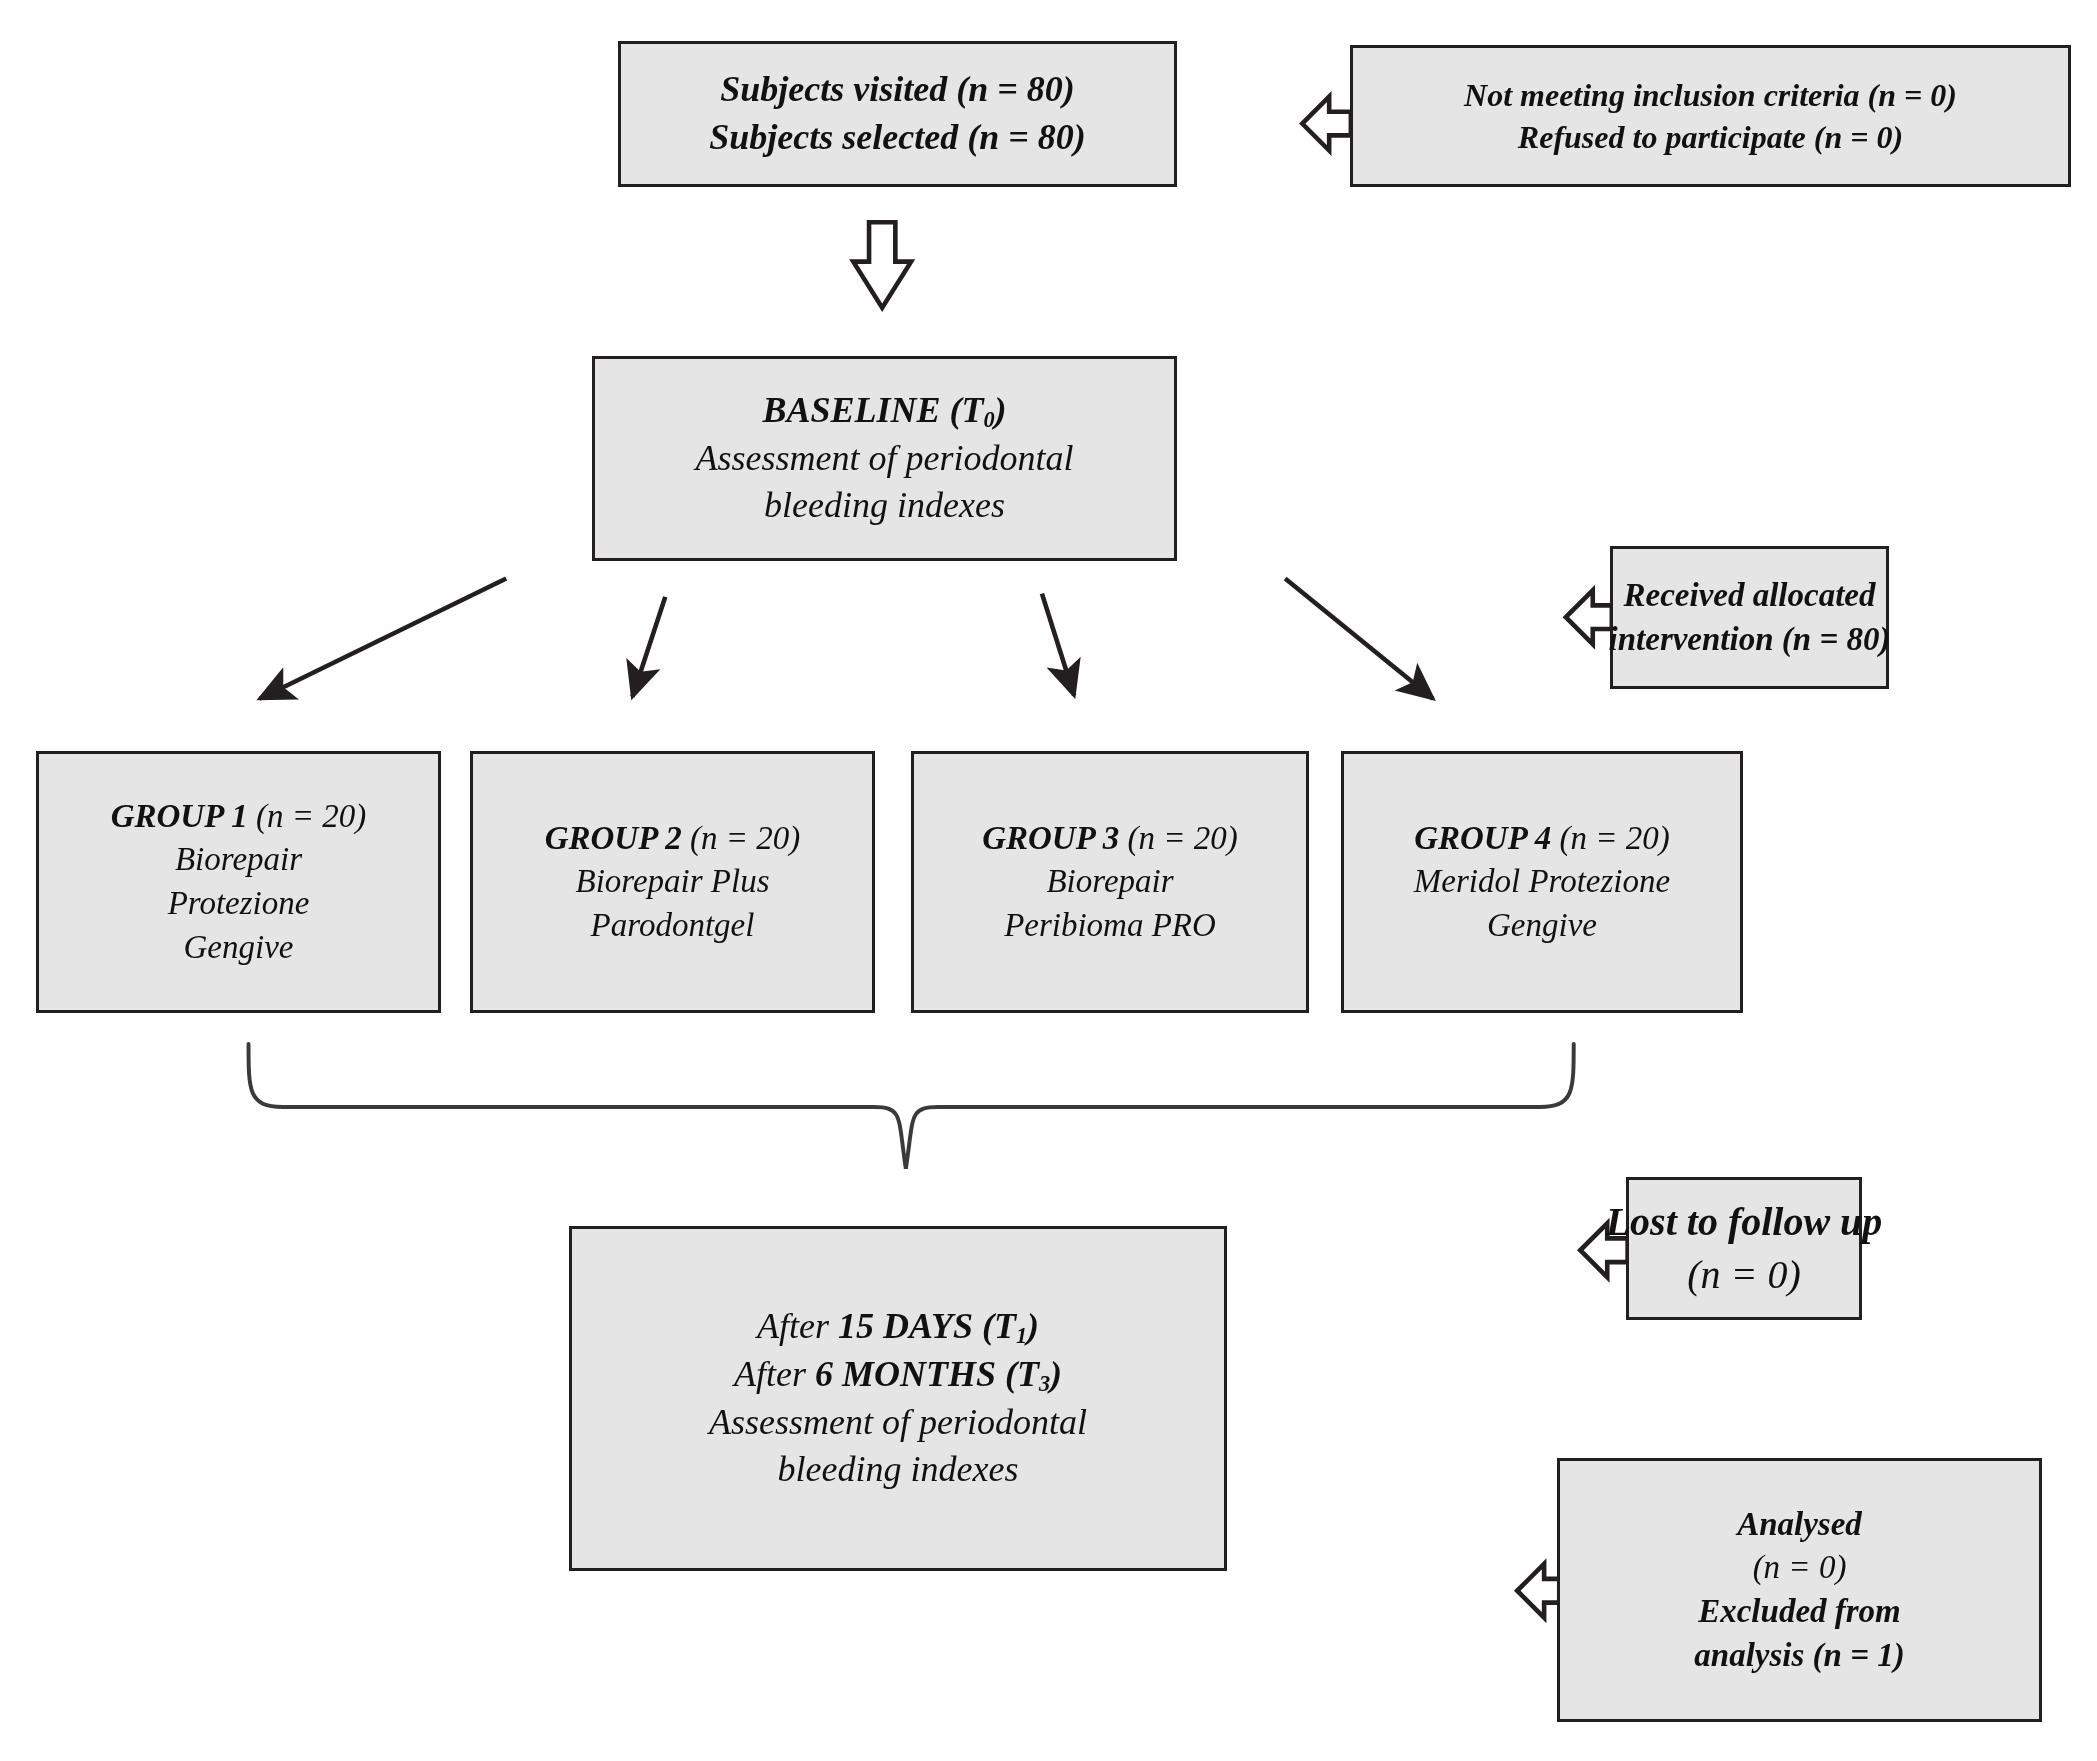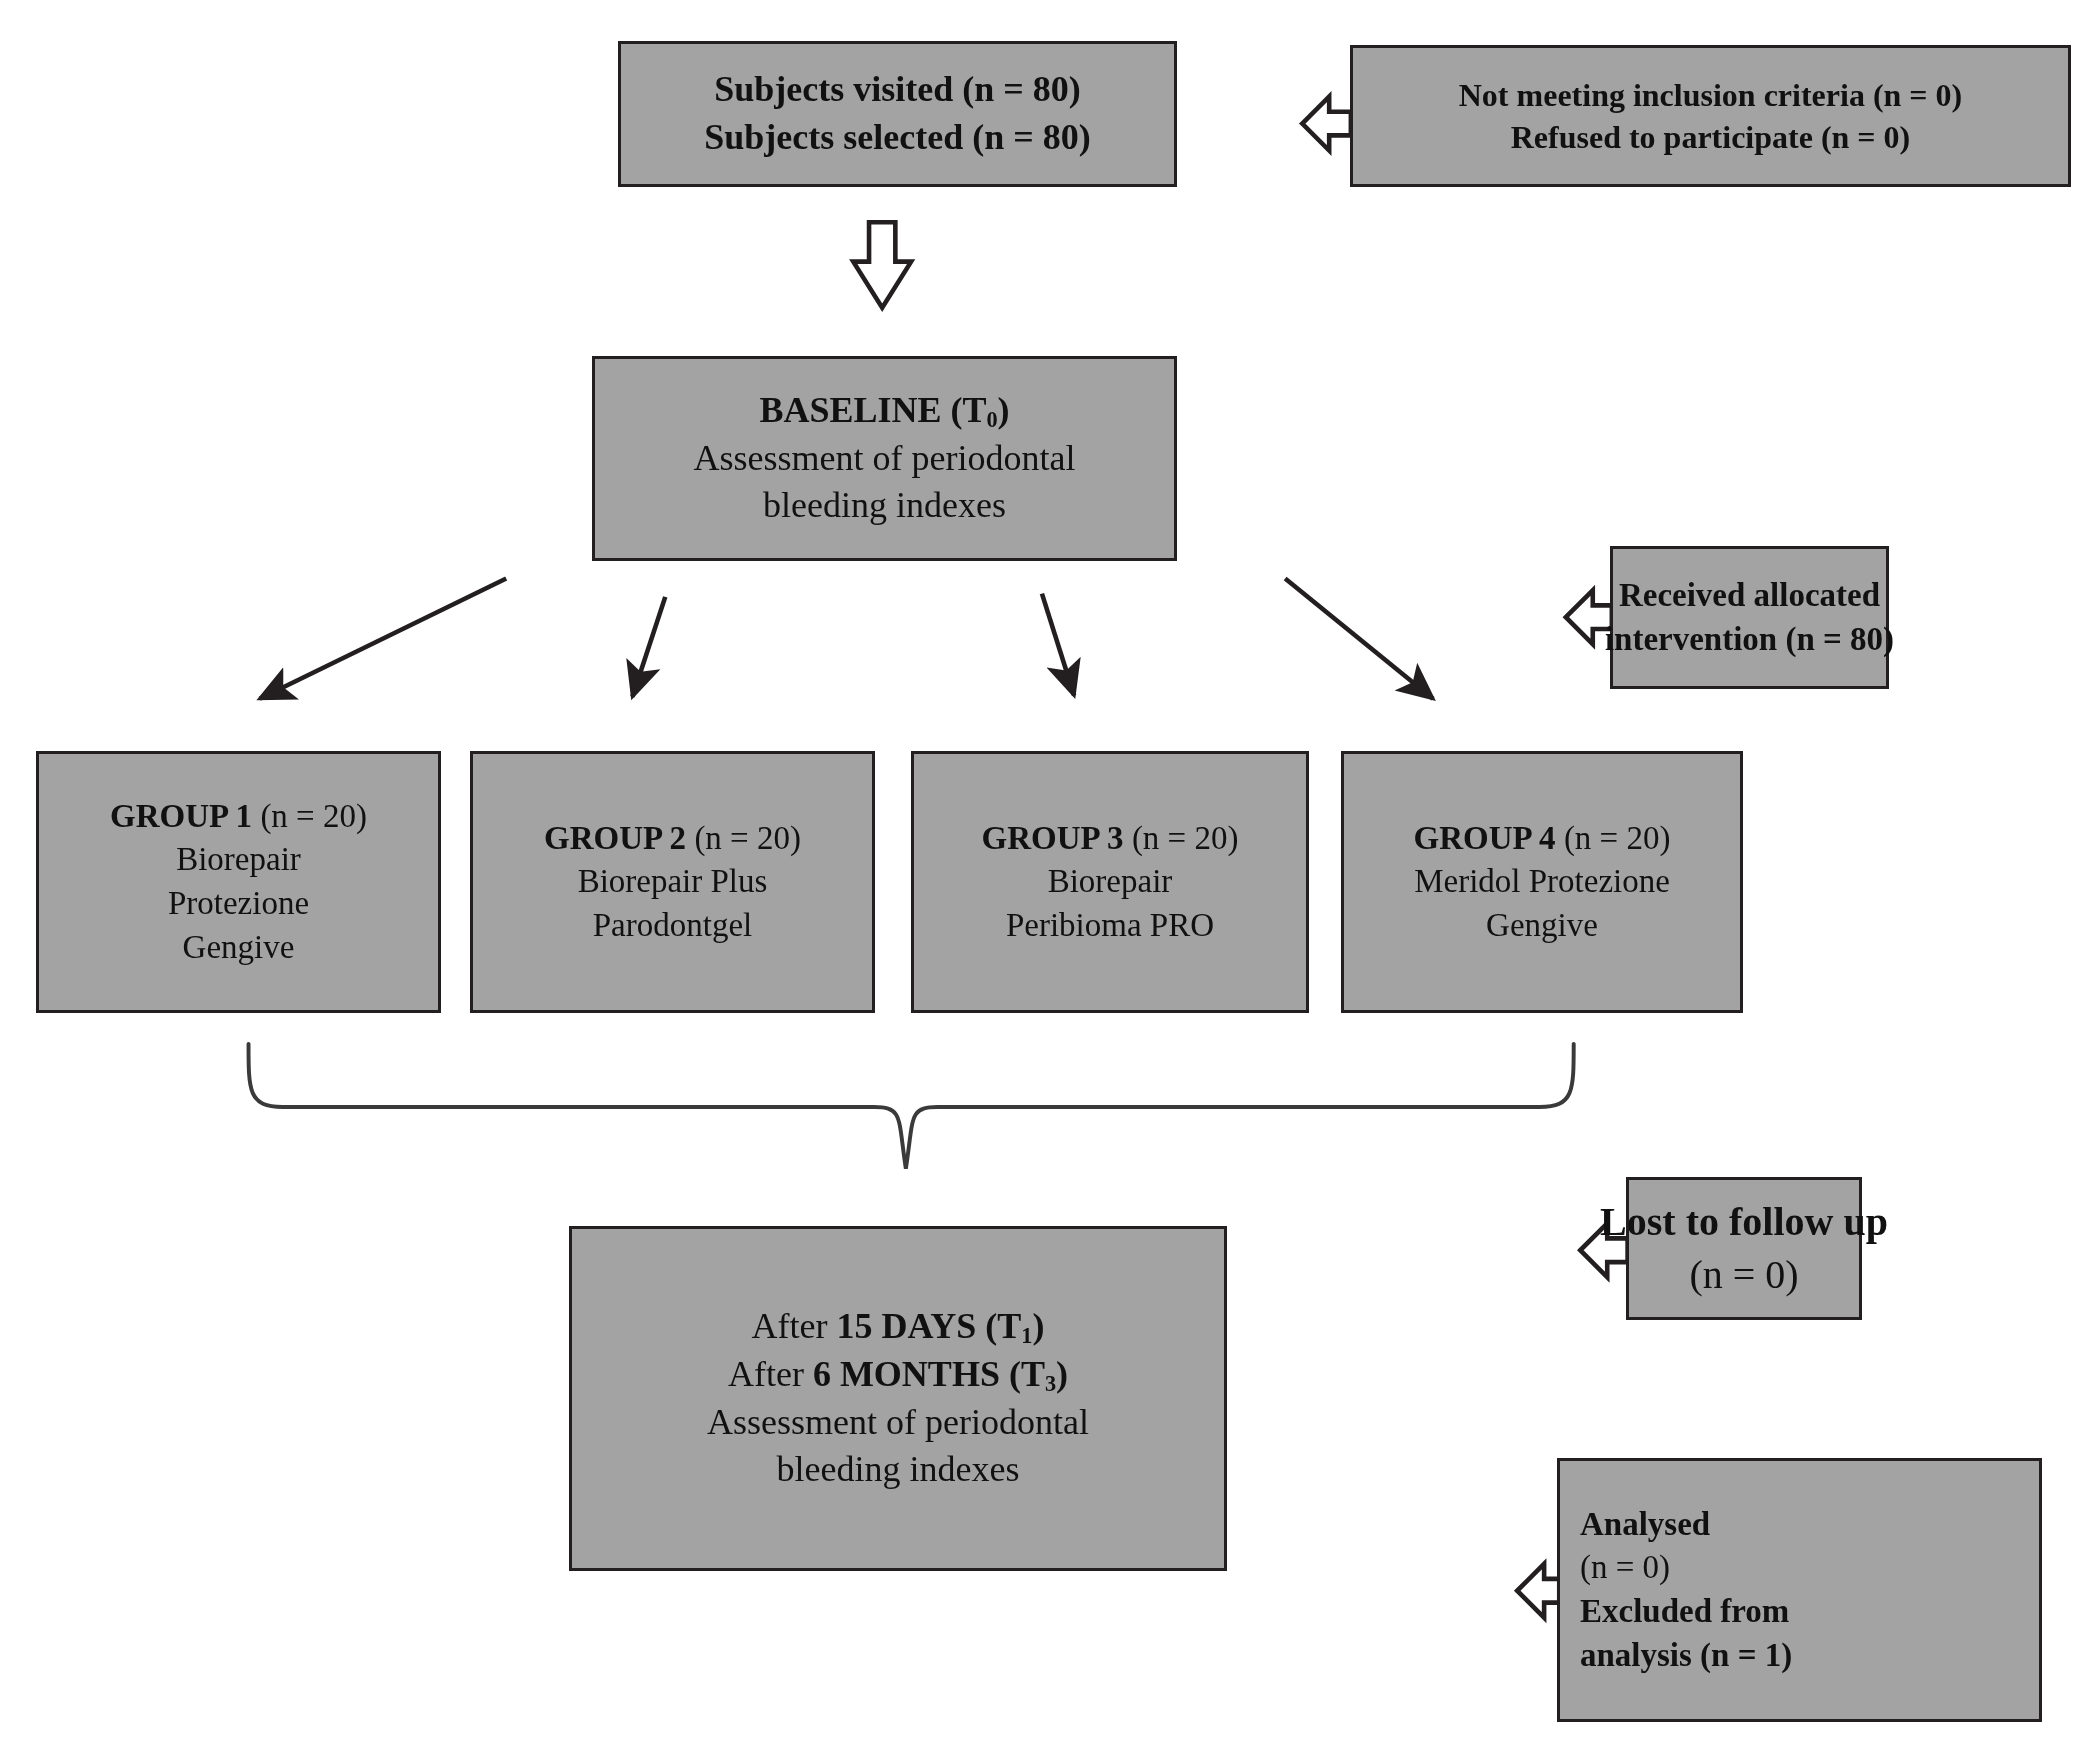--- a/index.html
+++ b/index.html
@@ -13,27 +13,28 @@
     height: 1761px;
     background: #ffffff;
     font-family: "Liberation Serif", "DejaVu Serif", serif;
     color: #111111;
     overflow: hidden;
   }
   .node {
     position: absolute;
     box-sizing: border-box;
     border: 3.3px solid #231f20;
-    background: #a3a3a3;
+    background: #e5e5e5;
     display: flex;
     flex-direction: column;
     align-items: center;
     justify-content: center;
     text-align: center;
     line-height: 1.32;
+    font-style: italic;
   }
   .node .ln {
     display: block;
     white-space: nowrap;
   }
   .b  { font-weight: bold; }
   .n  { font-weight: normal; }
   sub {
     font-size: 0.62em;
     vertical-align: -0.22em;
@@ -52,21 +53,21 @@
   #n-notmeeting    { left: 1350px; top: 45px;   width: 721px; height: 142px;  font-size: 32px; }
   #n-baseline      { left: 592px;  top: 356px;  width: 585px;  height: 205px;  font-size: 36px; }
   #n-received      { left: 1610px; top: 546px;  width: 279px;  height: 143px;  font-size: 33px; padding: 0 14.5px; }
   #n-group1        { left: 36px;   top: 751px; width: 405px;  height: 262px;  font-size: 33px; }
   #n-group2        { left: 470px;  top: 751px; width: 405px;  height: 262px;  font-size: 33px; }
   #n-group3        { left: 911px; top: 751px; width: 398px;  height: 262px;  font-size: 33px; }
   #n-group4        { left: 1341px; top: 751px; width: 402px;  height: 262px;  font-size: 33px; }
   #n-followups     { left: 569px;  top: 1226px; width: 658px; height: 345px;  font-size: 36px; }
   #n-lost          { left: 1626px; top: 1177px; width: 236px;  height: 143px;  font-size: 40px; }
   #n-analysed      { left: 1557px; top: 1458px; width: 485px;  height: 264px;  font-size: 33px; padding: 0 20px; }
-  #n-analysed .ln  { text-align: left; width: 100%; }
+  #n-analysed .ln  { text-align: center; width: 100%; }
 </style>
 </head>
 <body>
 
 <div id="stage">
 
   <svg class="overlay" viewBox="0 0 3190 2679">
     <defs>
       <marker id="arrowhead" markerWidth="9" markerHeight="9" refX="7.6" refY="4.5" orient="auto" markerUnits="strokeWidth">
         <path d="M0,0.6 L8.4,4.5 L0,8.4 L1.9,4.5 Z" fill="#231f20"></path>

